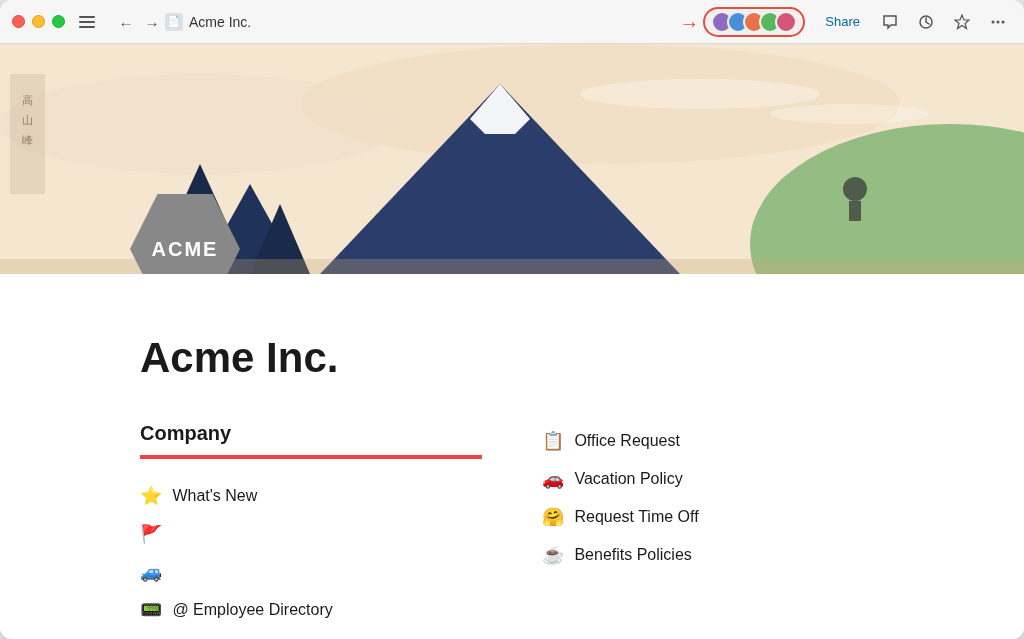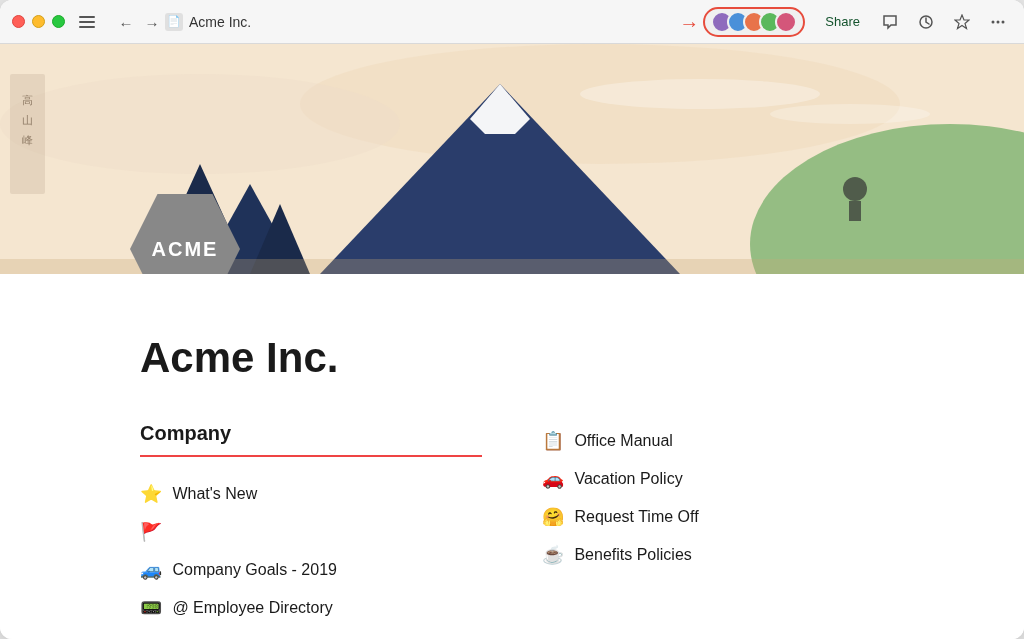--- a/index.html
+++ b/index.html
@@ -140,21 +140,21 @@
 
     .av1 { background: #8e6bbd; }
     .av2 { background: #4a90d9; }
     .av3 { background: #e8734a; }
     .av4 { background: #5ab85c; }
     .av5 { background: #d4567a; }
 
     .titlebar-share-btn {
       font-size: 13px;
       font-weight: 500;
-      color: #14532d;
+      color: #0369a1;
       cursor: pointer;
       padding: 4px 8px;
     }
 
     .titlebar-icon-btn {
       width: 28px;
       height: 28px;
       display: flex;
       align-items: center;
       justify-content: center;
@@ -225,21 +225,21 @@
       grid-template-columns: 1fr 1fr;
       gap: 0 60px;
     }
 
     .section-title {
       font-size: 20px;
       font-weight: 700;
       color: #1a1a1a;
       margin-bottom: 18px;
       padding-bottom: 10px;
-      border-bottom: 2px solid #ef4444;
+      border-bottom: 4px solid #ef4444;
     }
 
     .section-items {
       list-style: none;
     }
 
     .section-item {
       display: flex;
       align-items: center;
       padding: 8px 0;
@@ -381,34 +381,33 @@
           <ul class="section-items">
             <li class="section-item">
               <span class="item-emoji">⭐</span>
               <span class="item-text">What's New</span>
             </li>
             <li class="section-item">
               <span class="item-emoji">🚩</span>
             </li>
             <li class="section-item">
               <span class="item-emoji">🚙</span>
-              <span class="item-text">Company Goals - 2019</span>
             </li>
             <li class="section-item">
               <span class="item-emoji">📟</span>
               <span class="item-text">@ Employee Directory</span>
             </li>
           </ul>
         </div>
 
         <div class="section">
           <ul class="section-items">
             <li class="section-item">
               <span class="item-emoji">📋</span>
-              <span class="item-text">Office Manual</span>
+              <span class="item-text">Office Request</span>
             </li>
             <li class="section-item">
               <span class="item-emoji">🚗</span>
               <span class="item-text">Vacation Policy</span>
             </li>
             <li class="section-item">
               <span class="item-emoji">🤗</span>
               <span class="item-text">Request Time Off</span>
             </li>
             <li class="section-item">

